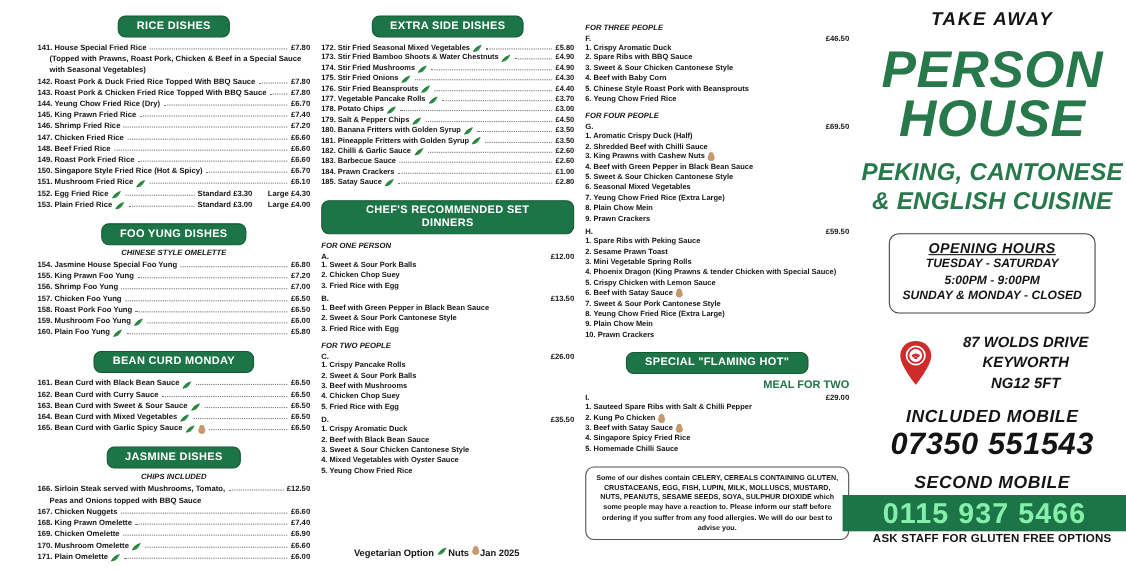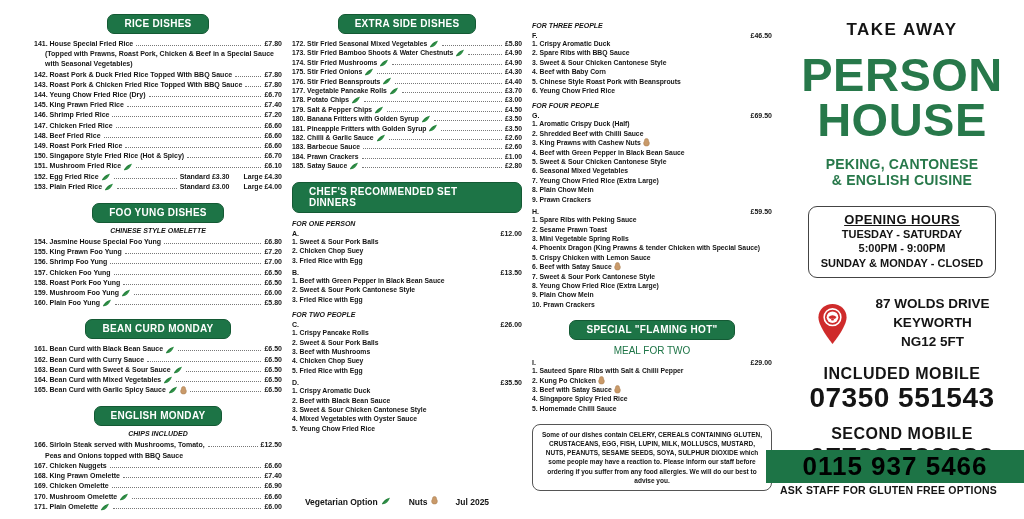--- a/index.html
+++ b/index.html
@@ -7,73 +7,73 @@
   html,body{ margin:0; padding:0; }
   body{
     width:1024px; height:519px; background:#fff; position:relative; overflow:hidden;
     font-family:"Liberation Sans", sans-serif; color:var(--ink);
     -webkit-font-smoothing:antialiased;
   }
   .col{ position:absolute; top:0; }
   #col1{ left:34px;  width:248px; padding-top:14px; }
   #col2{ left:292px; width:230px; padding-top:14px; height:519px; display:flex; flex-direction:column; }
   #col3{ left:532px; width:240px; padding-top:15px; }
-  #col4{ left:780px; width:244px; padding-top:20px; text-align:center; }
+  #col4{ left:780px; width:244px; padding-top:8px; text-align:center;font-style:italic; }
 
   .pill{
     display:block; width:fit-content; margin:0 auto 5px auto;
     background:var(--green); color:#fff; font-weight:700; font-size:10px;
-    letter-spacing:.3px; padding:3px 16px 4px; border-radius:7px; 
+    letter-spacing:.3px; padding:3px 16px 4px; border-radius:7px; text-align:center;
     border:1px solid #145934;
   }
   .section{ margin-bottom:11px; }
   .subtitle{ text-align:center; font-size:7px; font-style:italic; font-weight:700; margin:-1px 0 3px; }
 
   .item-row{ display:flex; align-items:baseline; font-size:7px; font-weight:600; line-height:10.2px; }
   #col2 .item-row{ font-size:6.8px; line-height:9.4px; }
   .lbl{ white-space:nowrap; }
   .dots{ flex:1; border-bottom:1px dotted #777; margin:0 3px 2px; min-width:8px; }
   .price{ white-space:nowrap; }
   .midprice{ white-space:nowrap; margin-right:14px; }
   .note{ font-size:7px; font-weight:600; line-height:10.2px; padding-left:11px; }
   .icon{ align-self:center; margin-left:2px; display:inline-flex; }
 
   .grp-heading{ font-size:7px; font-weight:700; font-style:italic; margin:7px 0 2px; }
   .set-block{ margin-bottom:4px; }
   .set-head{ display:flex; justify-content:space-between; font-size:7px; font-weight:600; margin-top:3px; }
   .course{ display:flex; align-items:center; font-size:6.8px; font-weight:600; line-height:9.4px; }
 
-  .special-sub{ text-align:center; color:var(--green); font-weight:400; font-size:10px; margin:1px 0 3px; }
+  .special-sub{ text-align:right; color:var(--green); font-weight:700; font-size:10px; margin:1px 0 3px; }
 
   .notice{
     border:1px solid #555; border-radius:8px; margin-top:9px; padding:5px 7px;
     font-size:6.5px; font-weight:600; line-height:1.4; text-align:center;
   }
 
-  .legend{ margin-top:auto; margin-bottom:12px; display:flex; justify-content:center; gap:18px;
+  .legend{ margin-top:auto; margin-bottom:12px; display:flex; justify-content:center; 
            font-size:8.5px; font-weight:600; align-items:center; padding-right:20px; }
   .legend .icon{ margin-left:3px; }
 
   
   .take-away{ font-size:17px; font-weight:700; letter-spacing:1.5px; }
   .brand{ color:var(--brandgreen); font-weight:700; font-size:47px; line-height:.96; letter-spacing:.5px; margin-top:12px; }
-  .tagline{ color:var(--brandgreen); font-weight:700; font-size:14px; line-height:1.16; margin-top:14px; letter-spacing:.2px; }
+  .tagline{ color:var(--brandgreen); font-weight:700; font-size:22px; line-height:1.16; margin-top:14px; letter-spacing:.2px; }
   .hours{ border:1.5px solid #444; border-radius:9px; width:fit-content; margin:17px auto 0; padding:5px 12px 7px; }
   .hours-title{ font-size:13px; font-weight:700; text-decoration:underline; letter-spacing:.4px; }
   .hours-line{ font-size:11px; font-weight:700; line-height:1.32; }
   .addr-wrap{ display:flex; align-items:center; justify-content:center; gap:26px; margin-top:17px; }
   .addr{ font-size:13.5px; font-weight:700; line-height:1.4; text-align:center; }
   .ph-label{ font-size:16px; font-weight:700; letter-spacing:.5px; margin-top:13px; }
   .ph-num{ font-size:28px; font-weight:700; letter-spacing:.5px; line-height:1.0; margin-top:1px; }
   .landline-bar{
     position:absolute; left:766px; right:0; top:450px; height:33px;
-    background:var(--green); color:#000000; display:flex; align-items:center; justify-content:center;
+    background:var(--green); color:#86efac; display:flex; align-items:center; justify-content:center;
     font-size:26px; font-weight:700; letter-spacing:1px;
   }
-  .gluten{ position:absolute; left:780px; width:244px; top:484px; 
+  .gluten{ position:absolute; left:780px; width:244px; top:484px; text-align:center;
            font-size:10.5px; font-weight:700; letter-spacing:.2px; }
 </style>
 </head>
 <body>
 
 <div class="col" id="col1">
     <div class="section">
       <div class="pill">RICE DISHES</div>
       <div class="item-row">
         <span class="lbl">141. House Special Fried Rice</span>
@@ -264,21 +264,21 @@
         <span class="icon">
           <svg width="7" height="9" viewBox="0 0 8 10">
             <path d="M4 .5 C5.8 .5 6.6 2 6.2 3.4 C7.4 4.4 7.6 6.6 6.6 8 C5.8 9.3 2.2 9.3 1.4 8 C.4 6.6 .6 4.4 1.8 3.4 C1.4 2 2.2 .5 4 .5 Z" fill="#c99a6a" stroke="#a87c4f" stroke-width="0.6"></path>
           </svg>
         </span>
         <span class="dots"></span>
         <span class="price">£6.50</span>
       </div>
     </div>
     <div class="section">
-      <div class="pill">ENGLISH MONDAY</div>
+      <div class="pill">JASMINE DISHES</div>
       <div class="subtitle">CHIPS INCLUDED</div>
       <div class="item-row">
         <span class="lbl">166. Sirloin Steak served with Mushrooms, Tomato,</span>
         <span class="dots"></span>
         <span class="price">£12.50</span>
       </div>
       <div class="note">Peas and Onions topped with BBQ Sauce</div>
       <div class="item-row">
         <span class="lbl">167. Chicken Nuggets</span>
         <span class="dots"></span>
@@ -546,21 +546,21 @@
           <svg width="10" height="8" viewBox="0 0 12 10">
             <path d="M1 9 C3 3.8 7 1.8 11 .8 C9 6 6 9 2 9 Z" fill="#2f8f46"></path>
             <path d="M1.4 8.8 C3 6 5 4 7.6 2.8" stroke="#1d6b34" stroke-width="0.9" fill="none"></path>
           </svg>
         </span></span>
       <span><span>Nuts</span><span class="icon">
           <svg width="7" height="9" viewBox="0 0 8 10">
             <path d="M4 .5 C5.8 .5 6.6 2 6.2 3.4 C7.4 4.4 7.6 6.6 6.6 8 C5.8 9.3 2.2 9.3 1.4 8 C.4 6.6 .6 4.4 1.8 3.4 C1.4 2 2.2 .5 4 .5 Z" fill="#c99a6a" stroke="#a87c4f" stroke-width="0.6"></path>
           </svg>
         </span></span>
-      <span>Jul 2025</span>
+      <span>Jan 2025</span>
     </div>
   </div>
 <div class="col" id="col3">
     <div class="section">
       <div class="grp-heading">FOR THREE PEOPLE</div>
       <div class="set-block">
         <div class="set-head">
           <span>F.</span>
           <span class="price">£46.50</span>
         </div>

